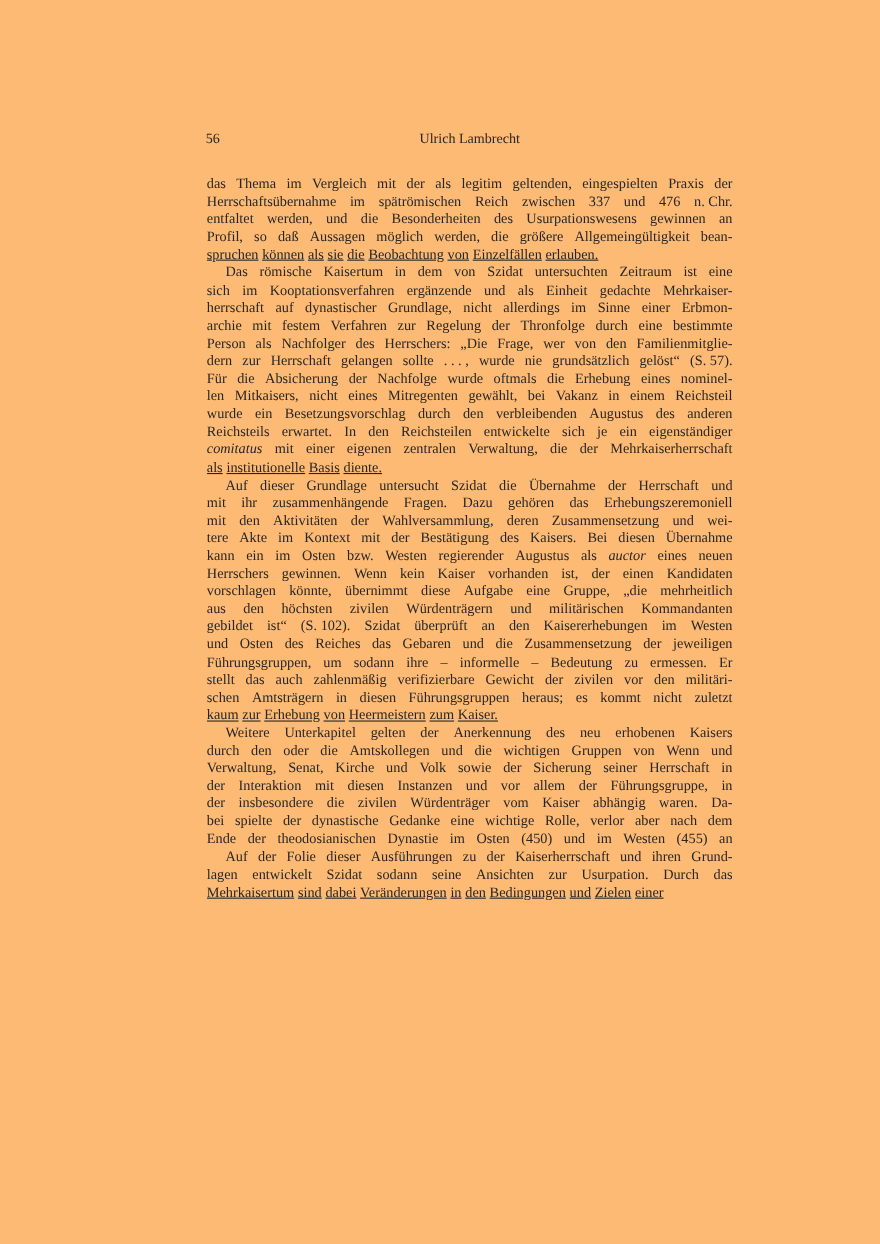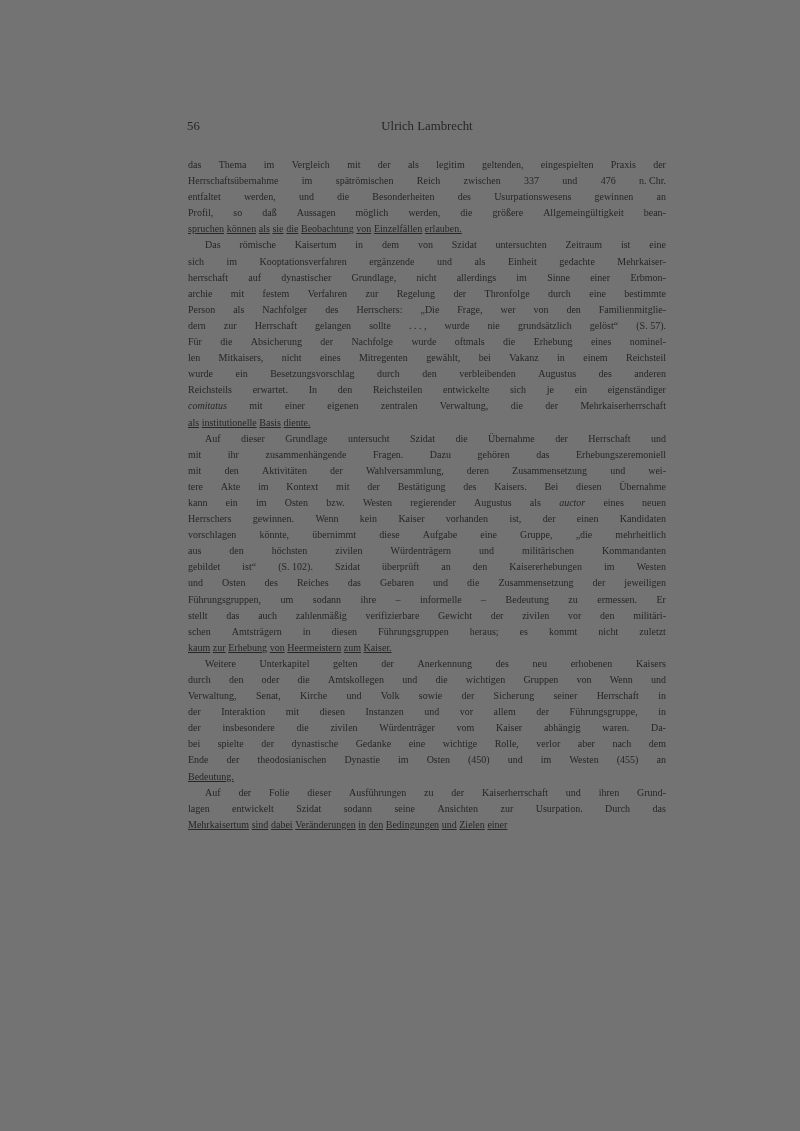--- a/index.html
+++ b/index.html
@@ -1,20 +1,20 @@
 <!DOCTYPE html>
 <html><head>
 <meta charset="utf-8">
 <style>
   html, body { margin: 0; padding: 0; background: #e8e8e8; }
   .page {
     position: relative;
     width: 800px;
     height: 1131px;
-    background: #737373;
+    background: #fdba74;
     font-family: "Liberation Serif", "DejaVu Serif", serif;
     color: #262626;
     overflow: hidden;
   }
   .running-head {
     position: absolute;
     top: 119px;
     left: 188px;
     width: 478px;
     height: 17px;
@@ -30,21 +30,21 @@
     left: 142px;
     top: 0;
     width: 194px;
     text-align: center;
   }
   .text-block {
     position: absolute;
     top: 159px;
     left: 188px;
     width: 478px;
-    font-size: 10px;
+    font-size: 13px;
   }
   .line {
     display: flex;
     justify-content: space-between;
     align-items: baseline;
     height: 16.1px;
     white-space: nowrap;
     overflow: hidden;
   }
   .line.last {
@@ -523,23 +523,20 @@
           <span class="w">Dynastie</span>
           <span class="w">im</span>
           <span class="w">Osten</span>
           <span class="w">(450)</span>
           <span class="w">und</span>
           <span class="w">im</span>
           <span class="w">Westen</span>
           <span class="w">(455)</span>
           <span class="w">an</span>
         </div>
-        <div class="line last">
-          <span class="w">Bedeutung.</span>
-        </div>
       </div>
       <div>
         <div class="line indent">
           <span class="w">Auf</span>
           <span class="w">der</span>
           <span class="w">Folie</span>
           <span class="w">dieser</span>
           <span class="w">Ausführungen</span>
           <span class="w">zu</span>
           <span class="w">der</span>

